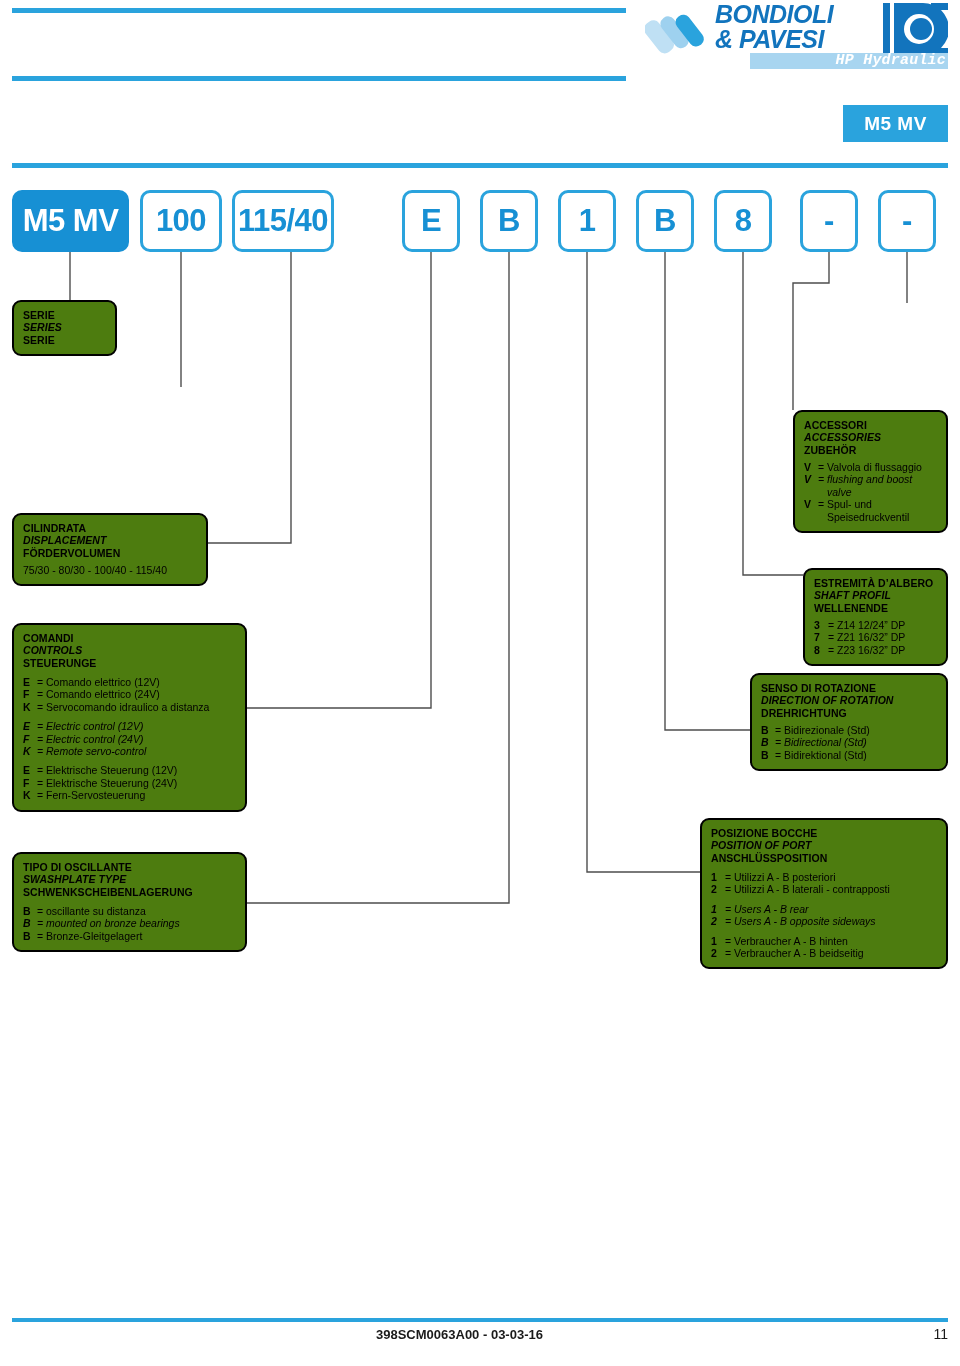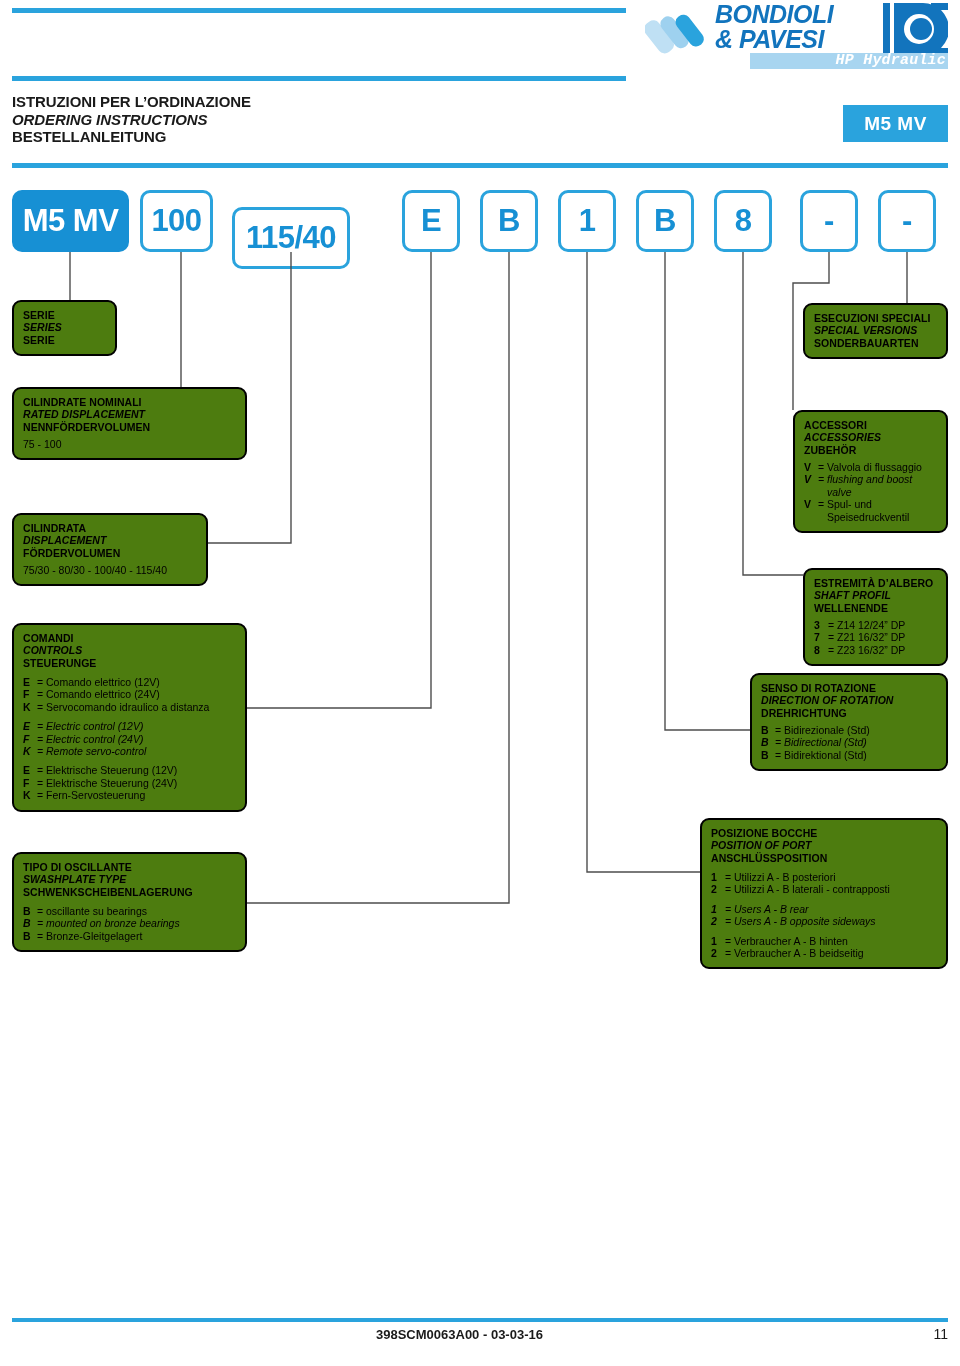--- a/index.html
+++ b/index.html
@@ -111,34 +111,29 @@
         <circle cx="38" cy="26" r="11" fill="#1274bd"></circle>
         <rect x="48" y="0" width="17" height="7" fill="#1274bd"></rect>
         <rect x="48" y="45" width="17" height="7" fill="#1274bd"></rect>
       </svg>
       <div class="logo-hp">
         <div id="logo-hp-text">HP Hydraulic</div>
       </div>
     </div>
   </div>
 
-  <div class="title-block">
-    <div>ISTRUZIONI PER L’ORDINAZIONE</div>
-    <div class="it">ORDERING INSTRUCTIONS</div>
-    <div>BESTELLANLEITUNG</div>
-  </div>
 
   <div id="model-badge">M5 MV</div>
 
   <div class="rule" id="rule-under-title"></div>
 
   <div id="code-row">
     <div class="code-cell filled" style="left:12px;width:117px;">M5 MV</div>
-    <div class="code-cell" style="left:140px;width:73px;">100</div>
-    <div class="code-cell" style="left:232px;width:118px;margin-top:17px;">115/40</div>
+    <div class="code-cell" style="left:140px;width:82px;">100</div>
+    <div class="code-cell" style="left:232px;width:102px;">115/40</div>
     <div class="code-cell" style="left:402px;width:58px;">E</div>
     <div class="code-cell" style="left:480px;width:58px;">B</div>
     <div class="code-cell" style="left:558px;width:58px;">1</div>
     <div class="code-cell" style="left:636px;width:58px;">B</div>
     <div class="code-cell" style="left:714px;width:58px;">8</div>
     <div class="code-cell" style="left:800px;width:58px;">-</div>
     <div class="code-cell" style="left:878px;width:58px;">-</div>
   </div>
 
   <svg id="wires" viewBox="0 0 960 1366">
@@ -165,26 +160,20 @@
       <path d="M907,252 V303"></path>
     </g>
   </svg>
 
   <div class="box" id="box-serie" style="left:12px;top:300px;width:105px;">
     <div class="hdr">SERIE</div>
     <div class="hdr it">SERIES</div>
     <div class="hdr">SERIE</div>
   </div>
 
-  <div class="box" id="box-rated" style="left:12px;top:387px;width:235px;">
-    <div class="hdr">CILINDRATE NOMINALI</div>
-    <div class="hdr it">RATED DISPLACEMENT</div>
-    <div class="hdr">NENNFÖRDERVOLUMEN</div>
-    <div class="note">75 - 100</div>
-  </div>
 
   <div class="box" id="box-displacement" style="left:12px;top:513px;width:196px;">
     <div class="hdr">CILINDRATA</div>
     <div class="hdr it">DISPLACEMENT</div>
     <div class="hdr">FÖRDERVOLUMEN</div>
     <div class="note">75/30 - 80/30 - 100/40 - 115/40</div>
   </div>
 
   <div class="box" id="box-controls" style="left:12px;top:623px;width:235px;">
     <div class="hdr">COMANDI</div>
@@ -247,40 +236,35 @@
   </div>
 
   <div class="box" id="box-swashplate" style="left:12px;top:852px;width:235px;">
     <div class="hdr">TIPO DI OSCILLANTE</div>
     <div class="hdr it">SWASHPLATE TYPE</div>
     <div class="hdr">SCHWENKSCHEIBENLAGERUNG</div>
     <div class="opts">
       <div class="opt">
           <span class="k">B</span>
           <span class="eq">=</span>
-          <span>oscillante su bearings</span>
+          <span>oscillante su distanza</span>
         </div>
       <div class="opt it">
           <span class="k">B</span>
           <span class="eq">=</span>
           <span>mounted on bronze bearings</span>
         </div>
       <div class="opt">
           <span class="k">B</span>
           <span class="eq">=</span>
           <span>Bronze-Gleitgelagert</span>
         </div>
     </div>
   </div>
 
-  <div class="box" id="box-special" style="left:803px;top:303px;width:145px;">
-    <div class="hdr">ESECUZIONI SPECIALI</div>
-    <div class="hdr it">SPECIAL VERSIONS</div>
-    <div class="hdr">SONDERBAUARTEN</div>
-  </div>
 
   <div class="box" id="box-accessories" style="left:793px;top:410px;width:155px;">
     <div class="hdr">ACCESSORI</div>
     <div class="hdr it">ACCESSORIES</div>
     <div class="hdr">ZUBEHÖR</div>
     <div class="opts tight">
       <div class="opt">
           <span class="k">V</span>
           <span class="eq">=</span>
           <span>Valvola di flussaggio</span>

